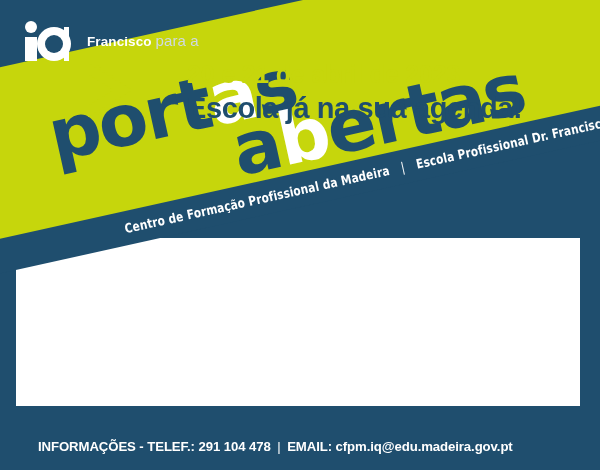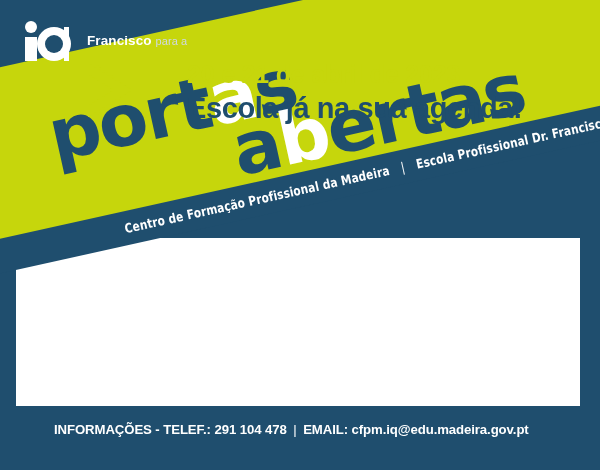--- a/index.html
+++ b/index.html
@@ -30,21 +30,21 @@
     width: 56px;
     height: 42px;
   }
   .logo-mark svg { display: block; }
   .logo-text {
     margin-left: 9px;
     color: #ffffff;
     line-height: 1.12;
   }
   .logo-line1 { font-size: 13.5px; font-weight: 700; letter-spacing: .1px; white-space: nowrap;}
-  .logo-line1 .light { font-weight: 400; font-size: 11px; color: #cfd9e2; }
+  .logo-line1 .light { font-weight: 400; font-size: 15px; color: #cfd9e2; }
   .logo-line2 { font-size: 15px; font-weight: 700; letter-spacing: .1px; white-space: nowrap;}
 
   
   .green-band {
     position: absolute;
     left: -130px;
     top: 96px;
     width: 900px;
     height: 200px;
     background: #c6d60c;
@@ -154,26 +154,27 @@
     font-weight: 700;
     letter-spacing: -.4px;
     line-height: 1.18;
     white-space: nowrap;
     margin-top: 1px;
   }
 
   
   .footer-bar {
     position: absolute;
-    left: 16px;
+    left: 0;
     bottom: 0;
     width: 552px;
     height: 48px;
     background: #1f4e6e;
     display: flex;
+    align-items: center;
     z-index: 40;
   }
   .footer-text {
     color: #ffffff;
     font-size: 13.2px;
     font-weight: 700;
     letter-spacing: -.1px;
     margin-left: 38px;
     white-space: nowrap;
   }

